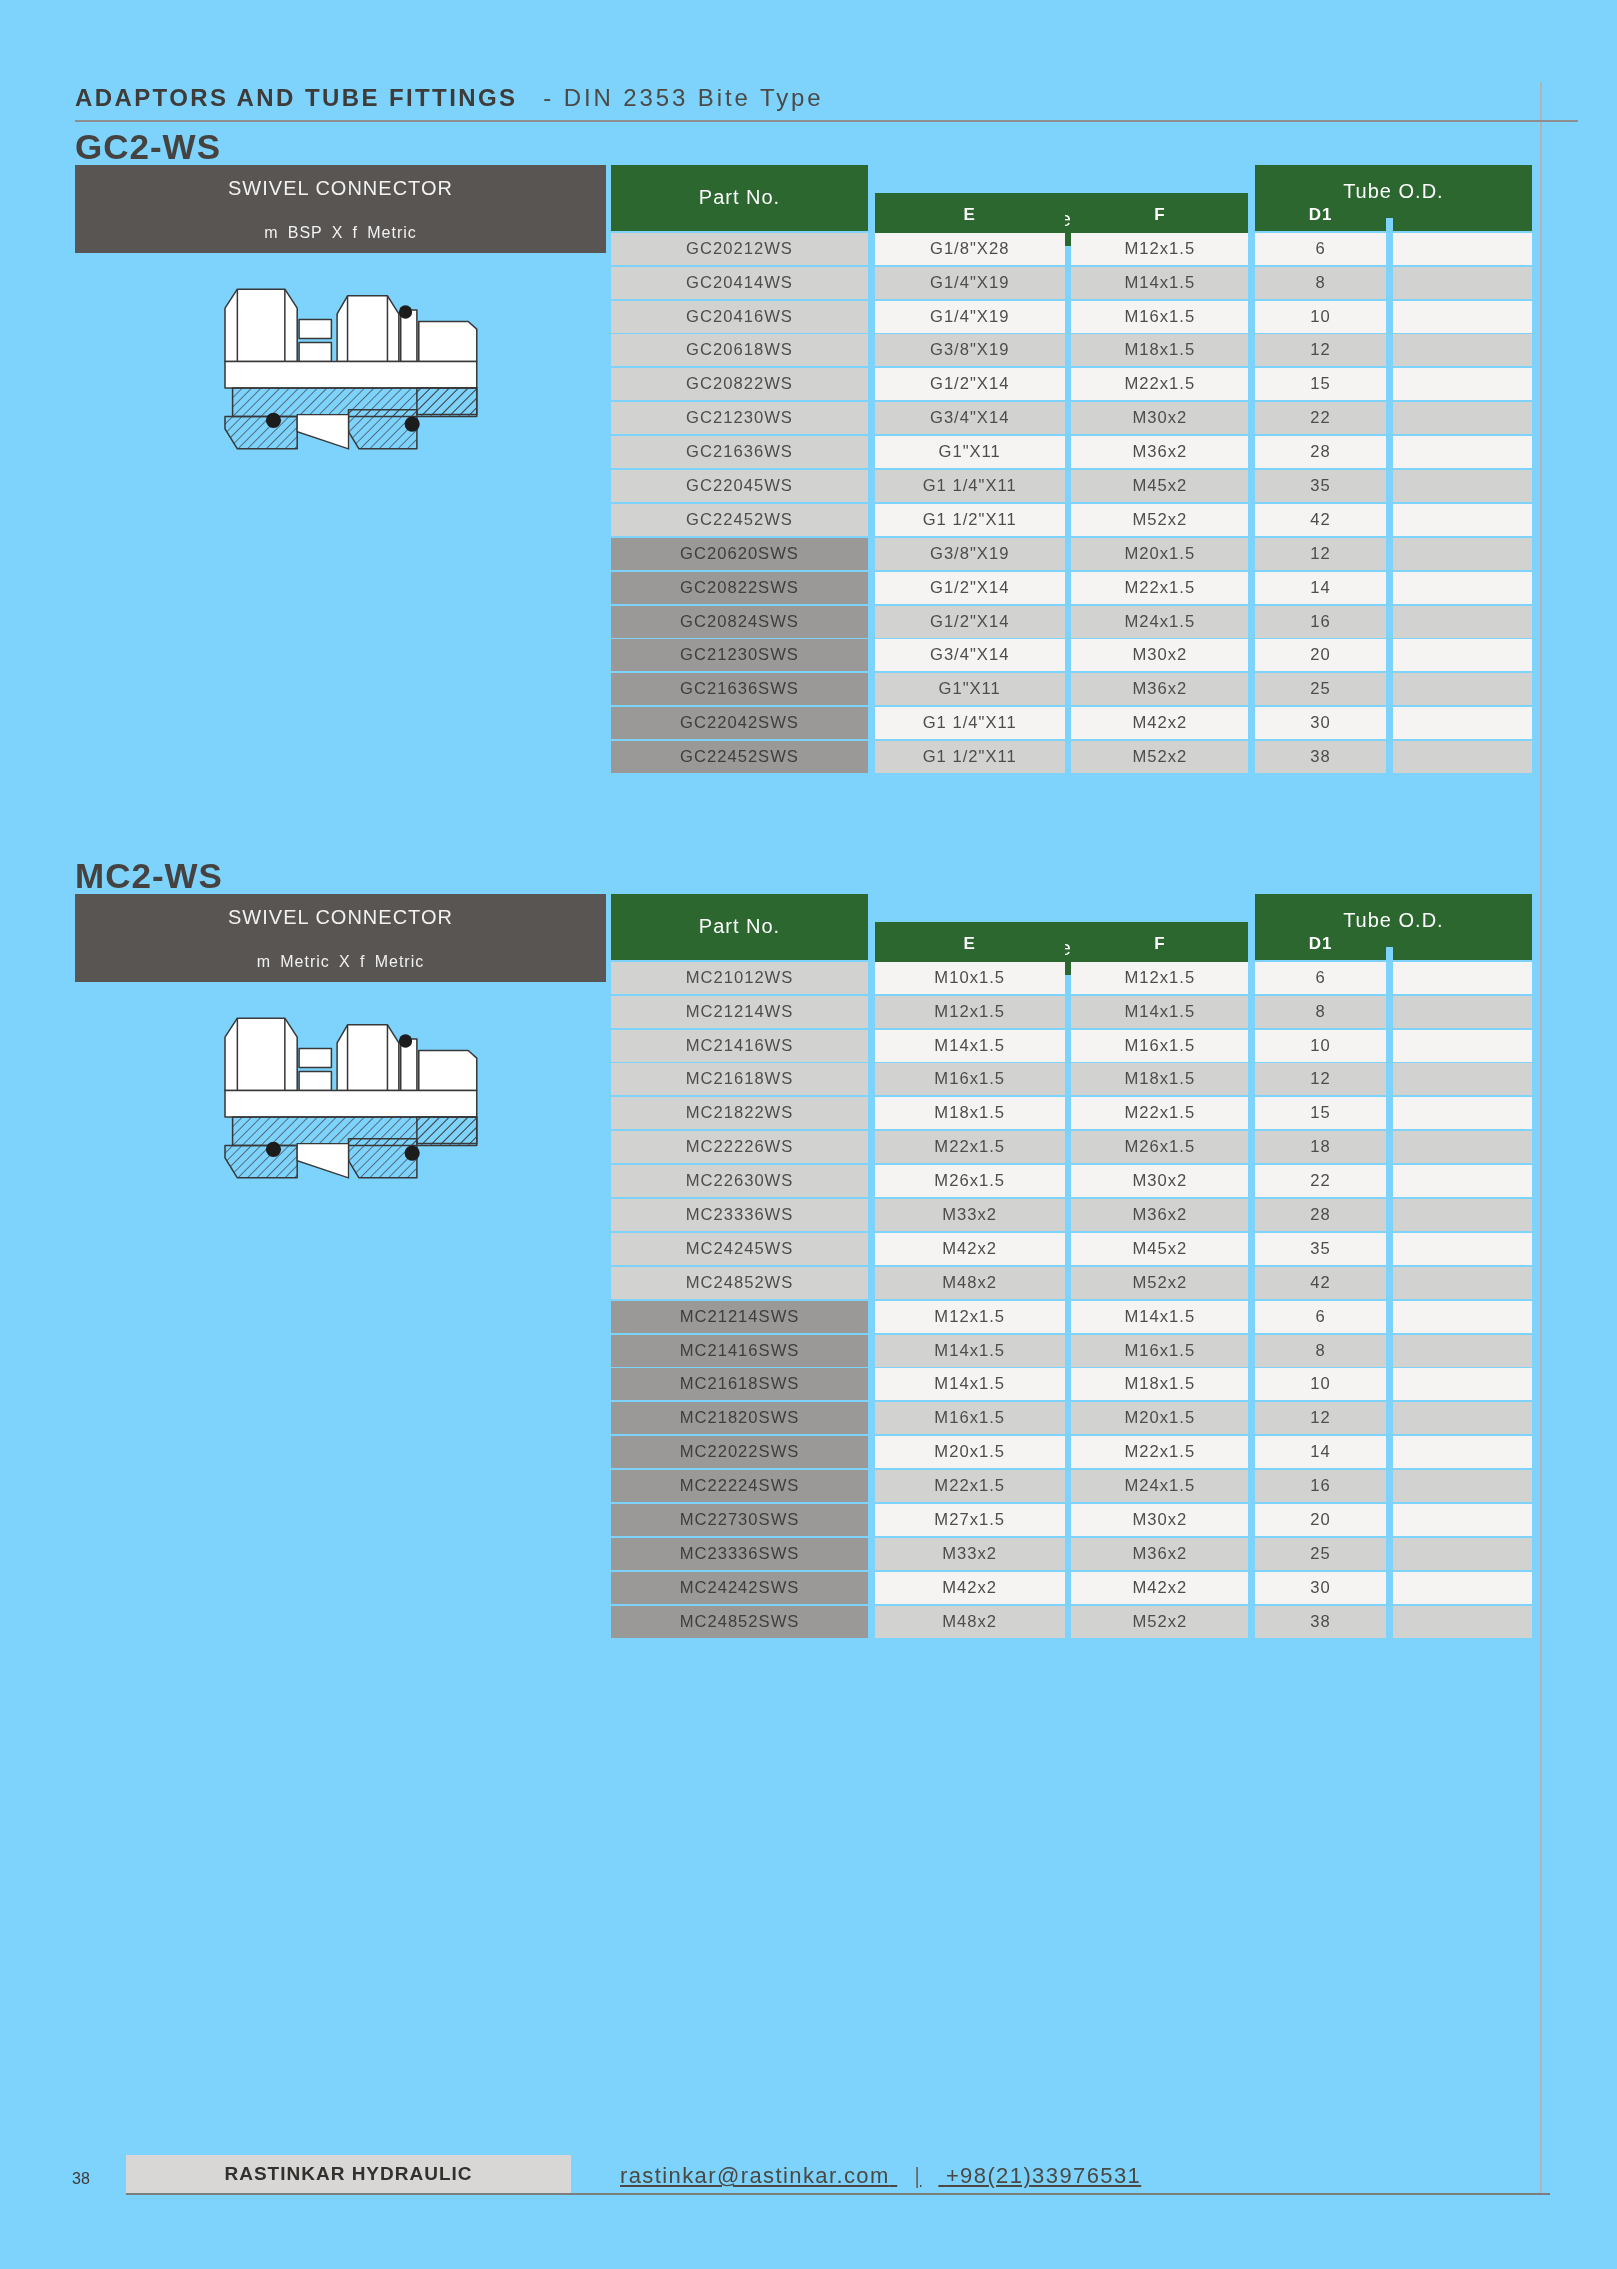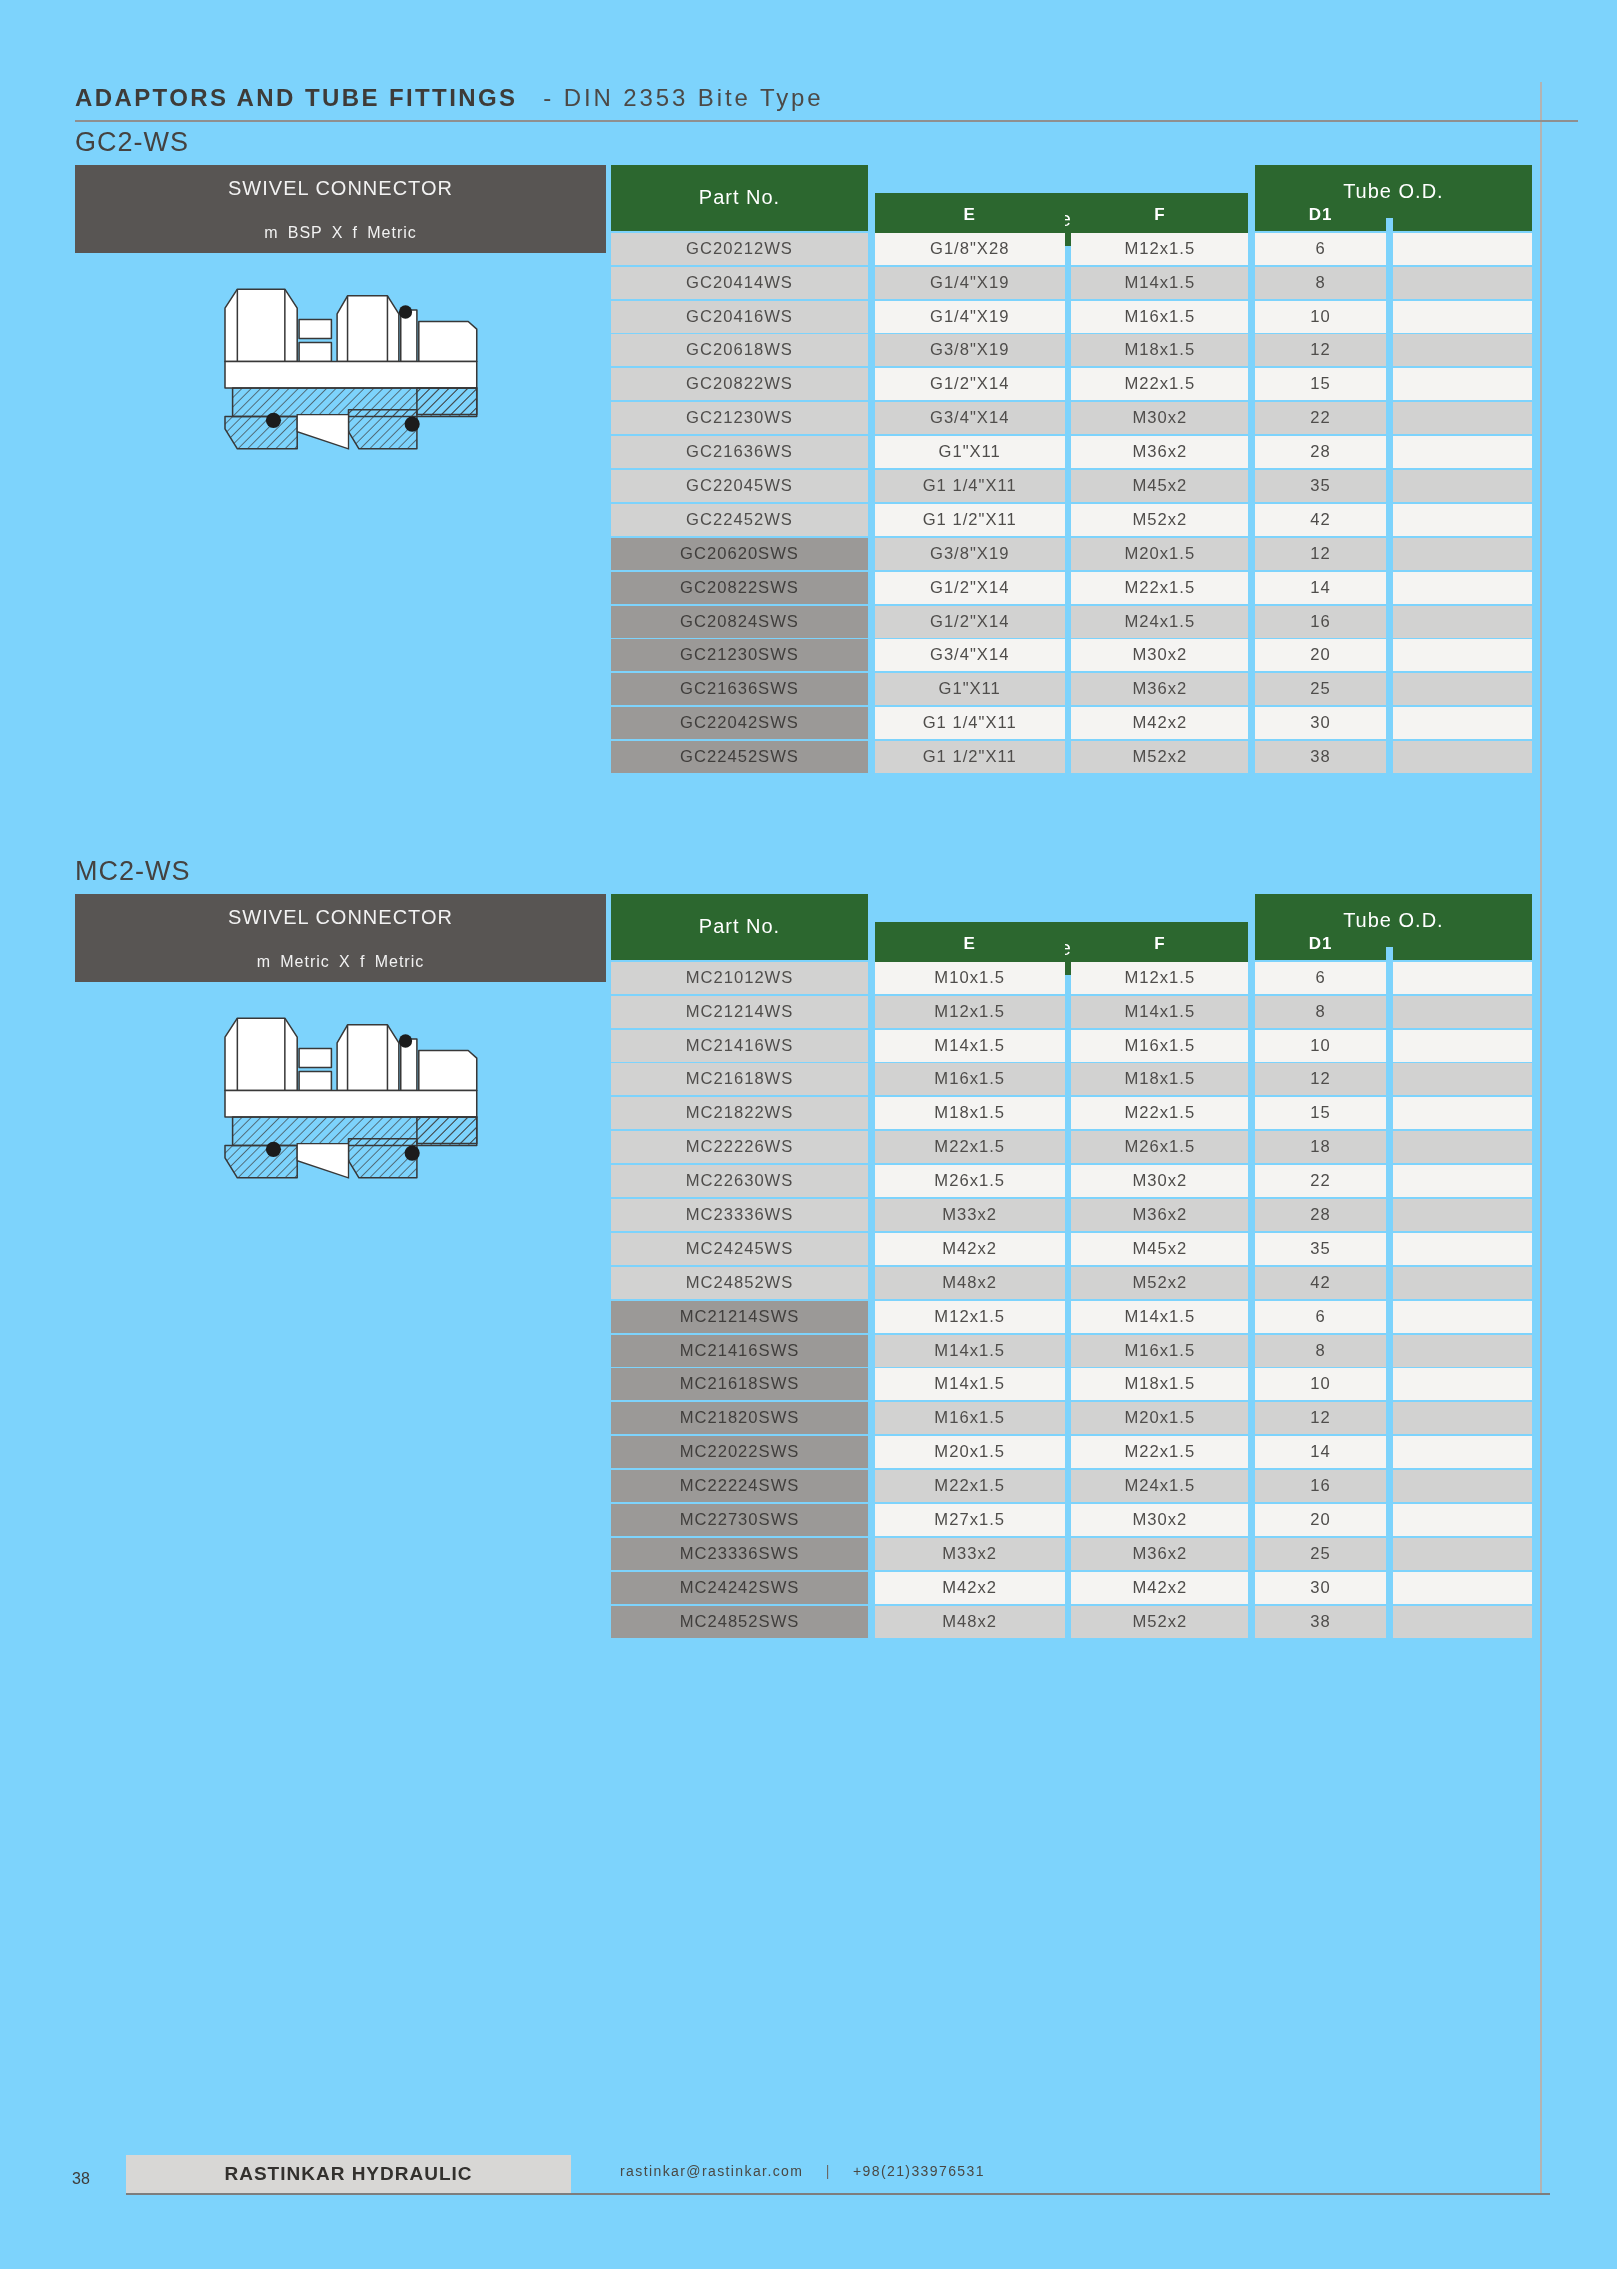--- a/index.html
+++ b/index.html
@@ -8,21 +8,21 @@
     font-family:"Liberation Sans", sans-serif;color:#4a4a4a;overflow:hidden;
   }
   .vrule{position:absolute;left:1540px;top:82px;width:1.9px;height:2113px;background:#b3b3b3;}
   
   .doc-header{position:absolute;left:75px;top:84px;width:1504px;}
   .doc-title{font-size:24px;white-space:nowrap;}
   .doc-title .strong{font-weight:bold;color:#3e3b38;letter-spacing:2.4px;}
   .doc-title .light{font-weight:normal;color:#4c4946;letter-spacing:2.9px;}
   .header-rule{position:absolute;left:75px;top:120px;width:1503px;height:1.9px;background:#8f8f8f;}
   
-  .section-label{position:absolute;font-size:27px;font-weight:normal;color:#454240;letter-spacing:1px;}
+  .section-label{position:absolute;font-size:35px;font-weight:bold;color:#454240;letter-spacing:1px;}
   .block{position:absolute;left:75px;width:1459px;}
   .left-panel{position:absolute;left:0;top:0;width:531px;}
   .product-box{
     width:531px;height:88px;background:#585553;color:#f2f2f2;
     display:flex;flex-direction:column;align-items:center;justify-content:center;gap:24px;
   }
   .product-name{font-size:20px;letter-spacing:1px;}
   .product-spec{font-size:16px;letter-spacing:1px;word-spacing:3.8px;}
   .diagram{margin:21px 0 0 55px;}
   
@@ -47,21 +47,21 @@
   .cell.odd{background:#f5f4f2;}
   .cell.even{background:#d2d2d1;}
   
   .footer-rule{position:absolute;left:126px;top:2193px;width:1424px;height:1.9px;background:#7d7d7d;}
   .page-number{position:absolute;left:72px;top:2170px;font-size:16px;color:#3e3c3a;}
   .footer-box{
     position:absolute;left:126px;top:2155px;width:445px;height:38px;background:#d8d7d5;
     display:flex;align-items:center;justify-content:center;
     font-size:19px;font-weight:bold;color:#33312e;letter-spacing:1px;
   }
-  .footer-contact{position:absolute;left:620px;top:2163px;font-size:14px;color:#4a4843;letter-spacing:1.4px;white-space:nowrap;}
+  .footer-contact{position:absolute;left:620px;top:2163px;font-size:22px;color:#4a4843;letter-spacing:1.4px;white-space:nowrap;text-decoration:underline;}
   .footer-contact .sep{margin:0 17px;color:#6b6966;}
 </style>
 </head>
 <body>
 
 <div class="page">
 
   <div class="vrule"></div>
 
   <div class="doc-header">

